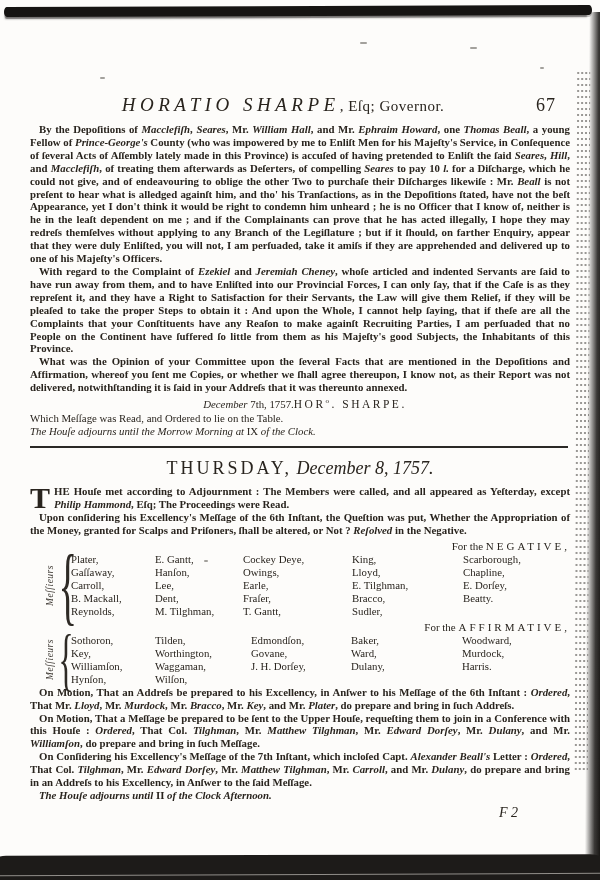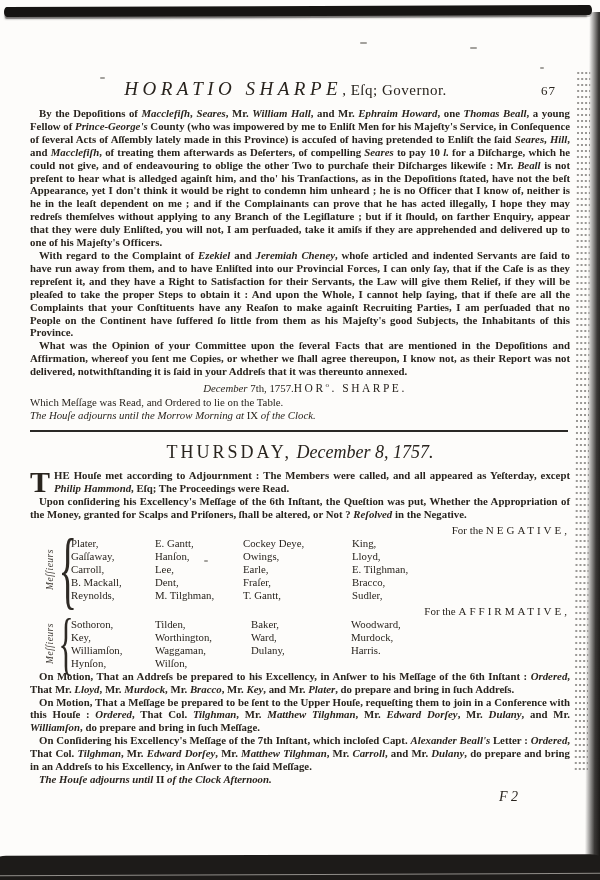--- a/index.html
+++ b/index.html
@@ -21,24 +21,24 @@
   .scan-right-speckles{position:absolute;top:70px;right:11px;width:14px;height:700px;
     background-image:radial-gradient(circle, rgba(40,36,32,.85) .8px, rgba(40,36,32,0) 1.4px);
     background-size:4px 6px;opacity:.55;transform:rotate(0.2deg);}
   .scan-bottom{position:absolute;left:-4px;right:-4px;bottom:-2px;height:27px;background:#1d1b19;
     transform:rotate(-0.15deg);border-top-left-radius:10px 4px;border-top-right-radius:14px 6px;}
   .scan-bottom-line{position:absolute;bottom:7px;left:4px;right:4px;height:1px;
     background:rgba(224,220,214,.6);transform:rotate(-0.08deg);}
   .speck{position:absolute;background:rgba(90,85,78,.55);border-radius:1px;}
 
   
-  .content{position:absolute;left:30px;top:78px;width:540px;}
+  .content{position:absolute;left:30px;top:94px;width:540px;}
   .pghead{display:flex;align-items:baseline;margin:0 0 7px 0;font-weight:normal;}
   .pghead .title{flex:1;text-align:center;white-space:nowrap;}
-  .pgnum{font-size:13px;margin-right:14px;letter-spacing:1px;}
+  .pgnum{font-size:18px;margin-right:14px;letter-spacing:1px;}
 
   .s-r{font-style:normal;}
   .s-i{font-style:italic;}
   .s-isp{font-style:italic;letter-spacing:4.5px;font-size:19px;}
   .s-hr{font-size:15px;letter-spacing:.5px;}
   .s-sp{letter-spacing:3px;}
   .s-ssp{letter-spacing:2.5px;}
   .s-sup{vertical-align:super;font-size:7px;letter-spacing:2.5px;}
 
   .body-txt{font-size:10.8px;line-height:12.9px;text-align:justify;}
@@ -147,20 +147,26 @@
             <div class="nm">Fraſer,</div>
             <div class="nm">T. Gantt,</div>
           </div>
           <div class="col">
             <div class="nm">King,</div>
             <div class="nm">Lloyd,</div>
             <div class="nm">E. Tilghman,</div>
             <div class="nm">Bracco,</div>
             <div class="nm">Sudler,</div>
           </div>
+          <div class="col">
+            <div class="nm">Scarborough,</div>
+            <div class="nm">Chapline,</div>
+            <div class="nm">E. Dorſey,</div>
+            <div class="nm">Beatty.</div>
+          </div>
         </div>
     </div>
 
     <div class="div-head"><span class="s-r">For the </span><span class="s-sp">AFFIRMATIVE,</span></div>
     <div class="division aff">
       <span class="msr">Meſſieurs</span>
       <span class="brace">{</span>
       <div class="cols">
           <div class="col">
             <div class="nm">Sothoron,</div>
@@ -168,20 +174,25 @@
             <div class="nm">Williamſon,</div>
             <div class="nm">Hynſon,</div>
           </div>
           <div class="col">
             <div class="nm">Tilden,</div>
             <div class="nm">Worthington,</div>
             <div class="nm">Waggaman,</div>
             <div class="nm">Wilſon,</div>
           </div>
           <div class="col">
+            <div class="nm">Edmondſon,</div>
+            <div class="nm">Govane,</div>
+            <div class="nm">J. H. Dorſey,</div>
+          </div>
+          <div class="col">
             <div class="nm">Baker,</div>
             <div class="nm">Ward,</div>
             <div class="nm">Dulany,</div>
           </div>
           <div class="col">
             <div class="nm">Woodward,</div>
             <div class="nm">Murdock,</div>
             <div class="nm">Harris.</div>
           </div>
         </div>

